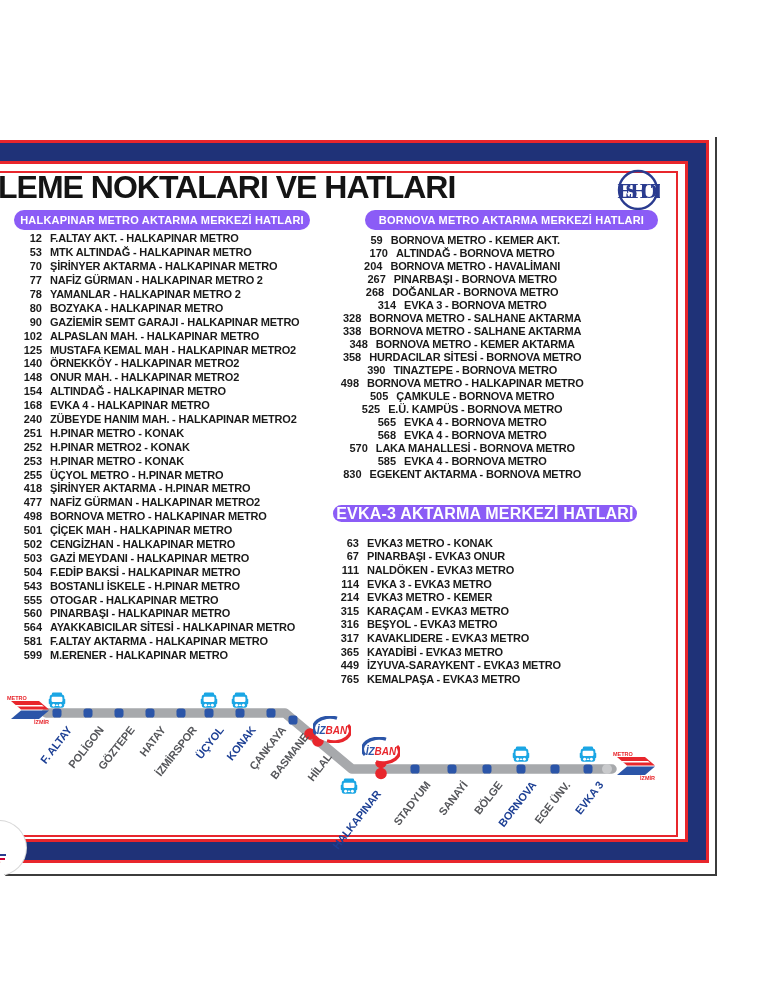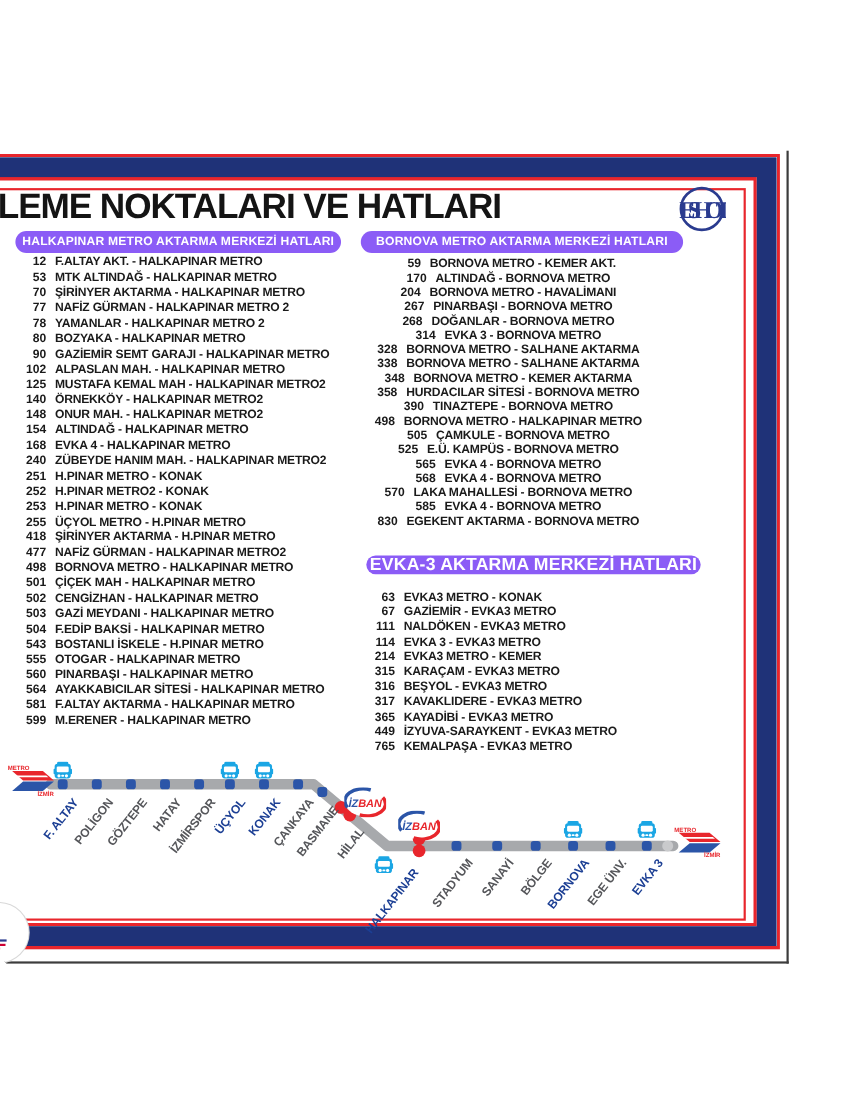--- a/index.html
+++ b/index.html
@@ -12,21 +12,21 @@
   .frame{position:absolute;left:-80px;top:143px;width:786px;height:717px;box-sizing:border-box;
          border:18px solid #1f3278;box-shadow:0 0 0 3px #e8262c, inset 0 0 0 3px #e8262c;}
   .inner-rule{position:absolute;left:-80px;top:171px;width:758px;height:666px;box-sizing:border-box;
          border:2px solid #e8262c;}
   .title{position:absolute;left:-2px;top:169px;font-size:32px;font-weight:700;color:#141414;
          letter-spacing:-1px;white-space:nowrap;}
   .eshot{position:absolute;left:616px;top:167px;}
   .pill{position:absolute;background:#8b5cf6;border-radius:11px;color:#fff;font-weight:700;
         display:flex;align-items:center;justify-content:center;letter-spacing:.2px;}
   .pill1{left:14px;top:210px;width:296px;height:20px;font-size:11px;}
-  .pill2{left:328px;top:210px;width:293px;height:20px;font-size:11px;}
+  .pill2{left:365px;top:210px;width:293px;height:20px;font-size:11px;}
   .pill3{left:333px;top:505px;width:304px;height:17px;font-size:16px;}
   .list{position:absolute;color:#1a1a1a;margin-left:12px;}
   .list .row{display:flex;align-items:center;}
   .list .num{width:30px;text-align:right;font-size:11px;font-weight:700;flex:none;}
   .list .route{margin-left:8px;font-size:11px;font-weight:700;white-space:nowrap;letter-spacing:-.2px;}
   .l1{left:0;top:231.5px;} .l1 .row{height:13.9px;}
   .l2{left:315px;top:233px;} .l2 .row{height:13.05px;justify-content:center;}
   .l3{left:315px;top:536px;} .l3 .row{height:13.6px;}
   .l2 .num,.l3 .num{width:32px;}
   
@@ -319,21 +319,21 @@
     </div>
   <div class="list l3">
 
       <div class="row">
         <span class="num">63</span>
         <span class="route">EVKA3 METRO - KONAK</span>
       </div>
 
       <div class="row">
         <span class="num">67</span>
-        <span class="route">GAZİEMİR - EVKA3 METRO</span>
+        <span class="route">PINARBAŞI - EVKA3 ONUR</span>
       </div>
 
       <div class="row">
         <span class="num">111</span>
         <span class="route">NALDÖKEN - EVKA3 METRO</span>
       </div>
 
       <div class="row">
         <span class="num">114</span>
         <span class="route">EVKA 3 - EVKA3 METRO</span>

